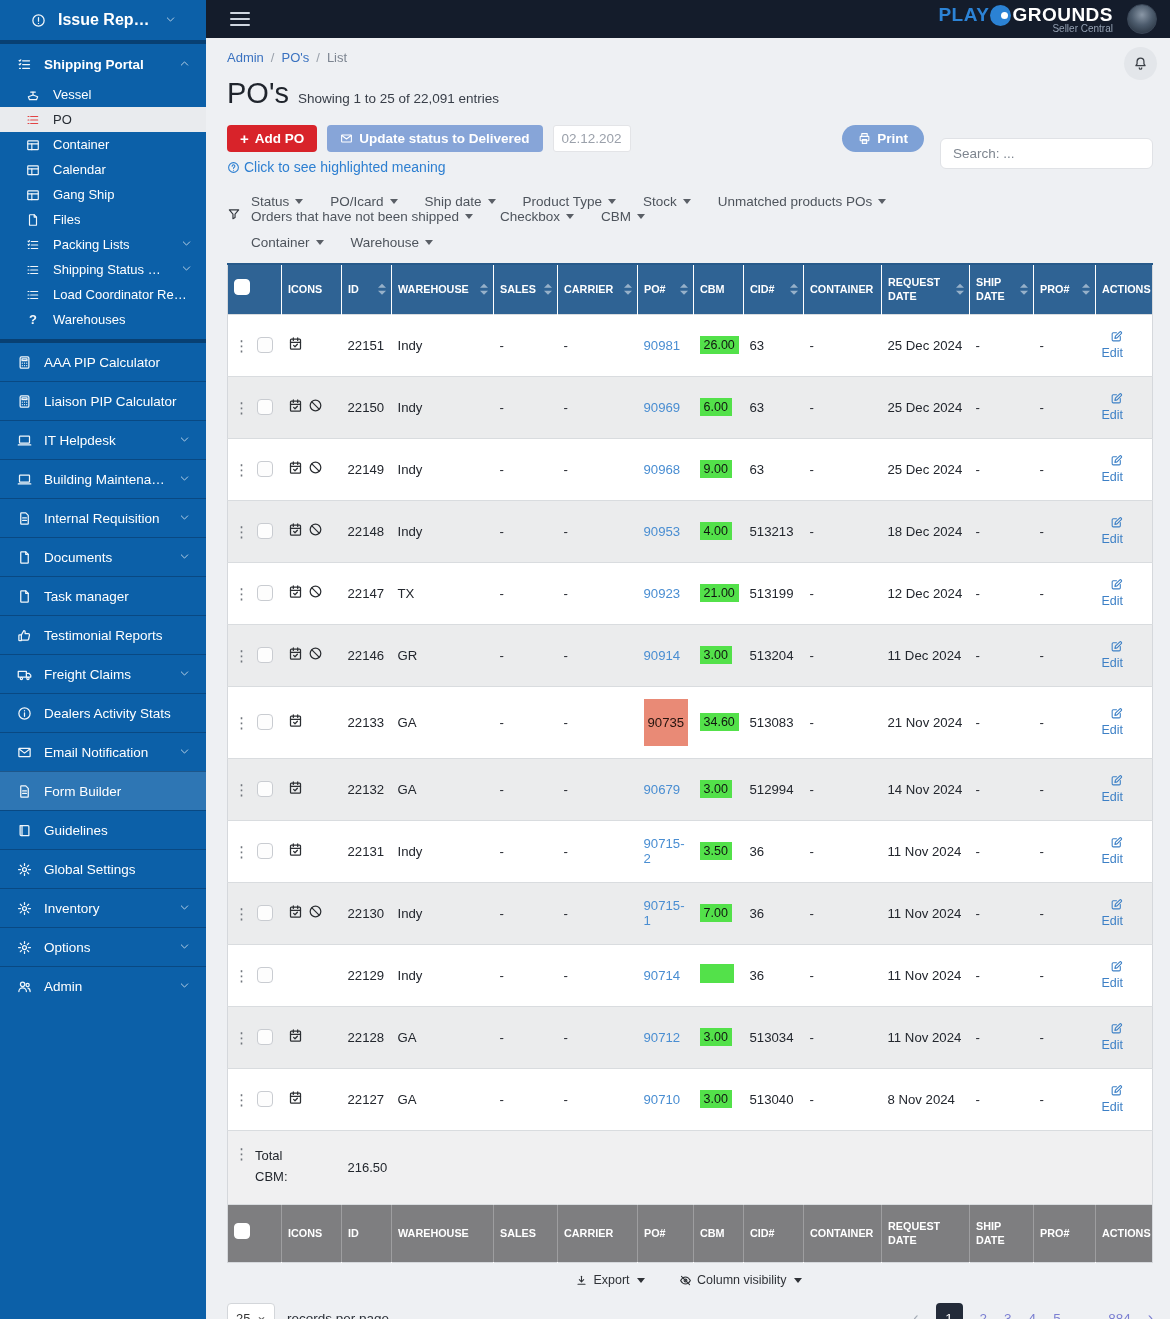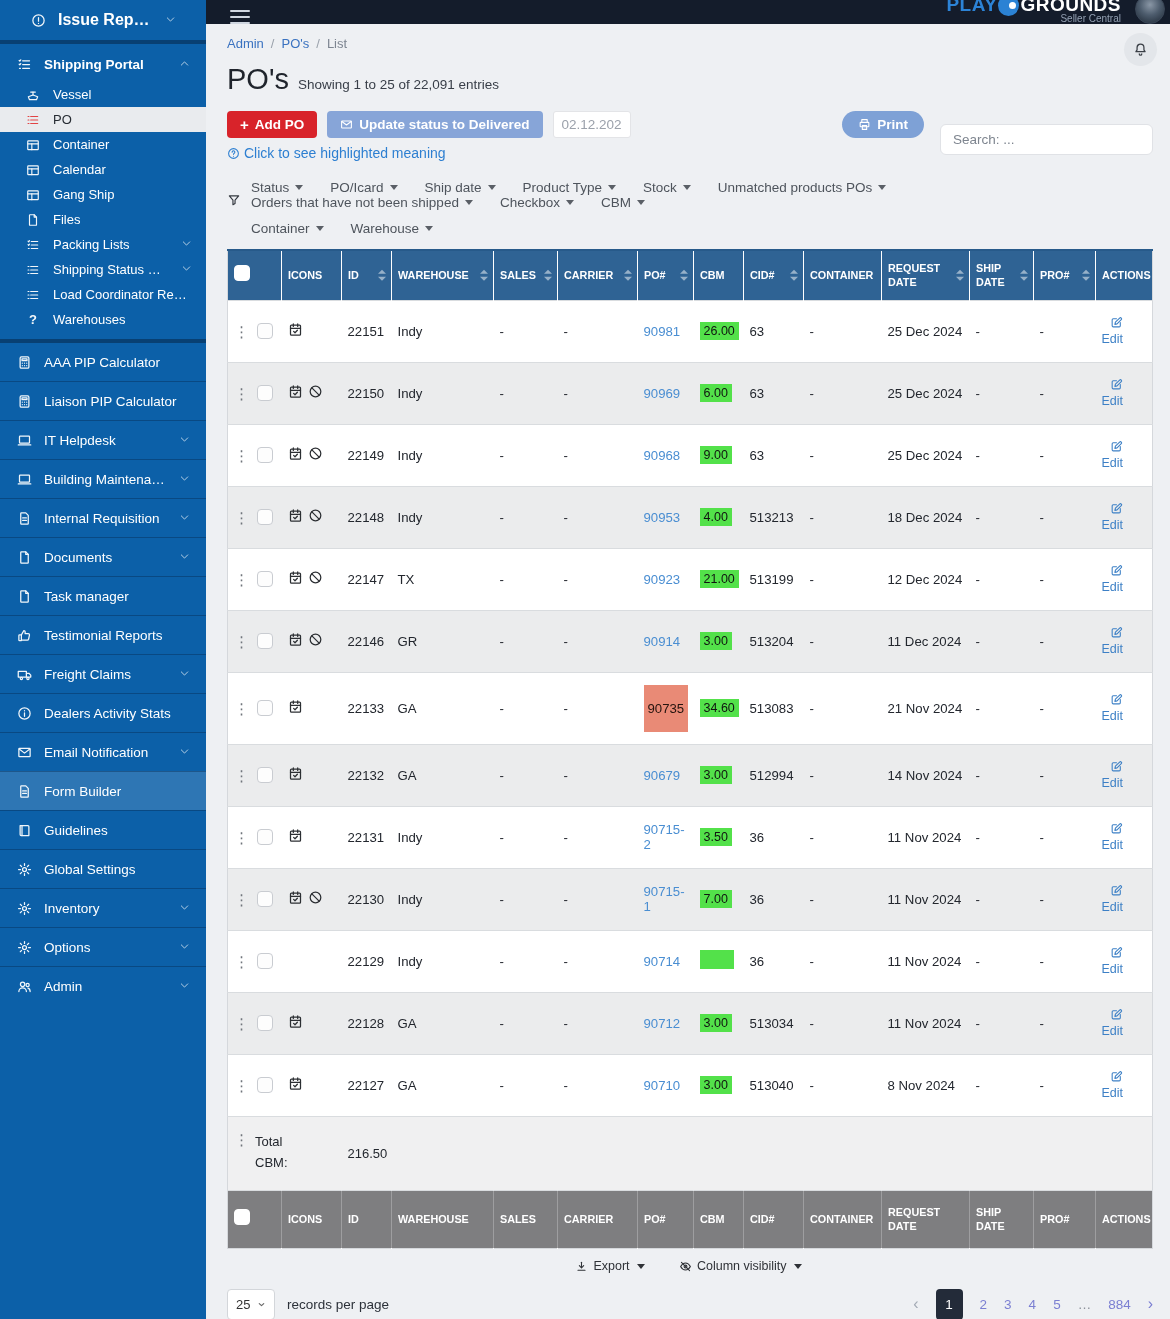--- a/index.html
+++ b/index.html
@@ -25,21 +25,21 @@
   .sb-item.sub + .sb-item.item { border-top:4px solid rgba(5,38,71,.55); margin-top:7px; }
   .sb-item.item { padding:11px 16px; font-size:13.5px; border-top:1px solid rgba(5,38,71,.38); }
   .sb-item.item:first-of-type { border-top:none; }
   .sb-item.active { background:#e9ebee; color:#272c33; }
   .sb-item.active .icn { color:#e23b3b; }
   .sb-item.hl { background:rgba(255,255,255,.14); }
   .glyph { font-size:13px; font-weight:700; line-height:1; }
 
   
   .main { flex:1; display:flex; flex-direction:column; position:relative; }
-  .topbar { height:24px; background:#141c2b; display:flex; align-items:flex-end; padding:0 6px 0 24px; flex:none; }
+  .topbar { height:38px; background:#141c2b; display:flex; align-items:center; padding:0 14px 0 24px; flex:none; }
   .hamburger { width:20px; display:flex; flex-direction:column; gap:4px; cursor:pointer; }
   .hamburger span { height:2px; background:#cfd6e0; border-radius:1px; }
   .logo { margin-left:auto; margin-right:14px; display:flex; flex-direction:column; align-items:flex-end; }
   .logo-line { display:flex; align-items:center; }
   .logo-play { color:#2c83d6; font-size:19px; font-weight:800; letter-spacing:.5px; }
   .logo-circle { width:21px; height:21px; border-radius:50%; background:#2b82d4; position:relative; margin:0 1px; }
   .logo-circle::after { content:''; position:absolute; width:7px; height:7px; border-radius:50%; background:#fff; right:3px; top:7px; }
   .logo-grounds { color:#fff; font-size:19px; font-weight:800; letter-spacing:.5px; }
   .logo-sub { color:#93a0b2; font-size:10px; margin-top:-3px; }
   .avatar { width:30px; height:30px; border-radius:50%; background:radial-gradient(circle at 50% 35%, #8a97a6 0%, #4d5c6d 45%, #1d2733 100%); border:1px solid #3a4657; cursor:pointer; flex:none; }

